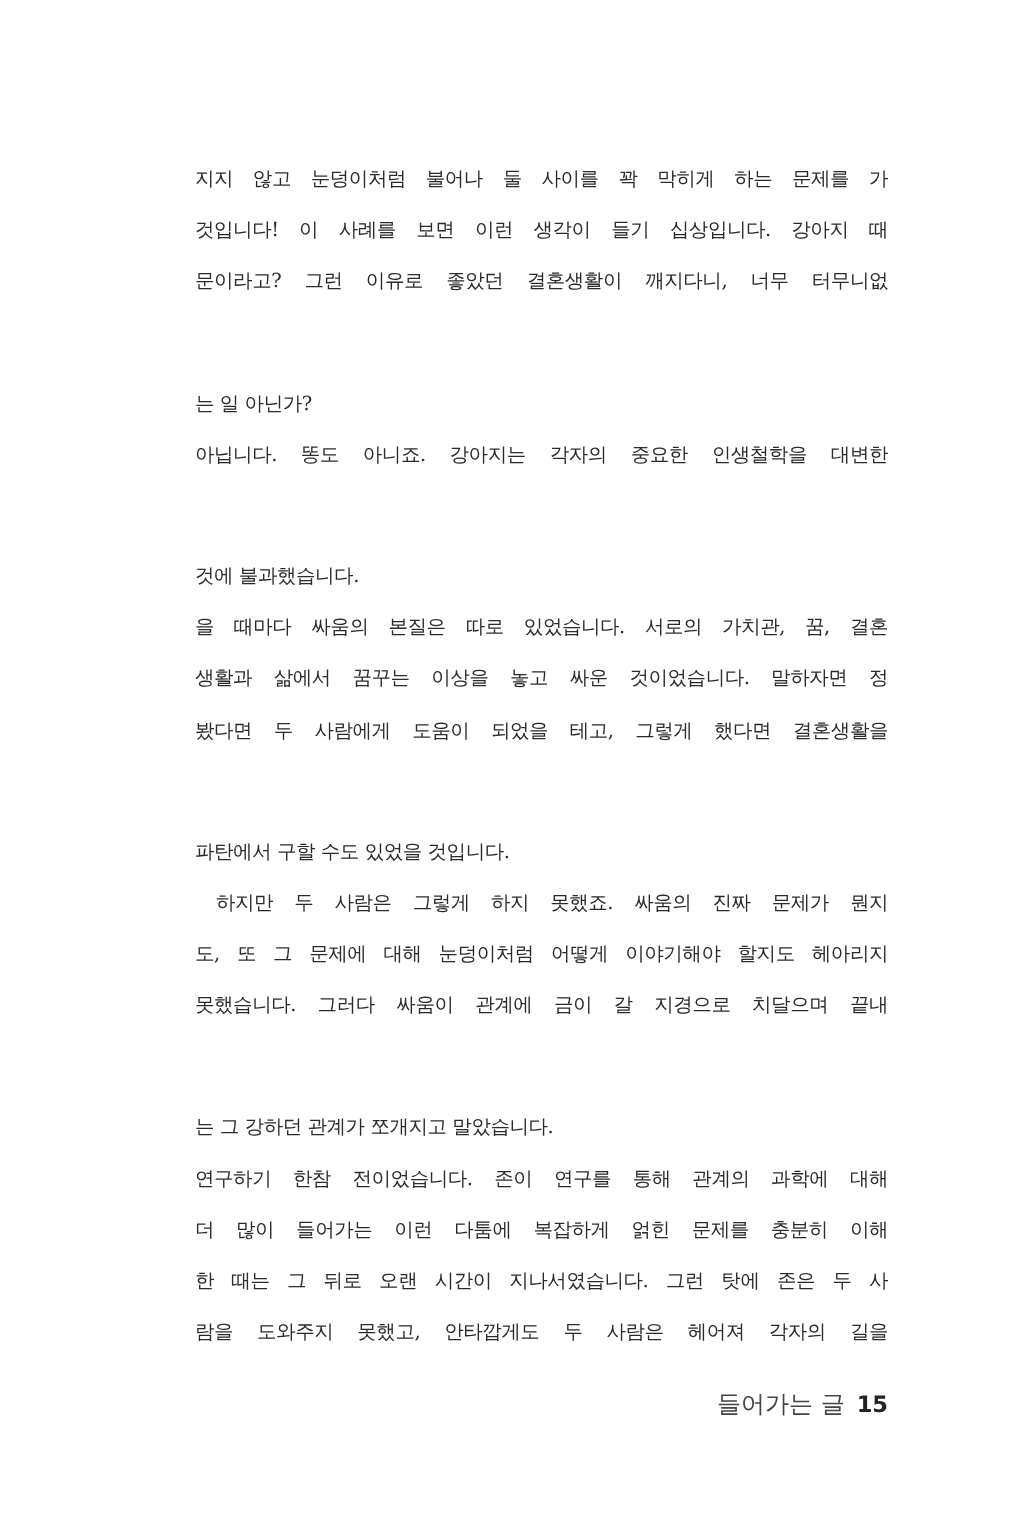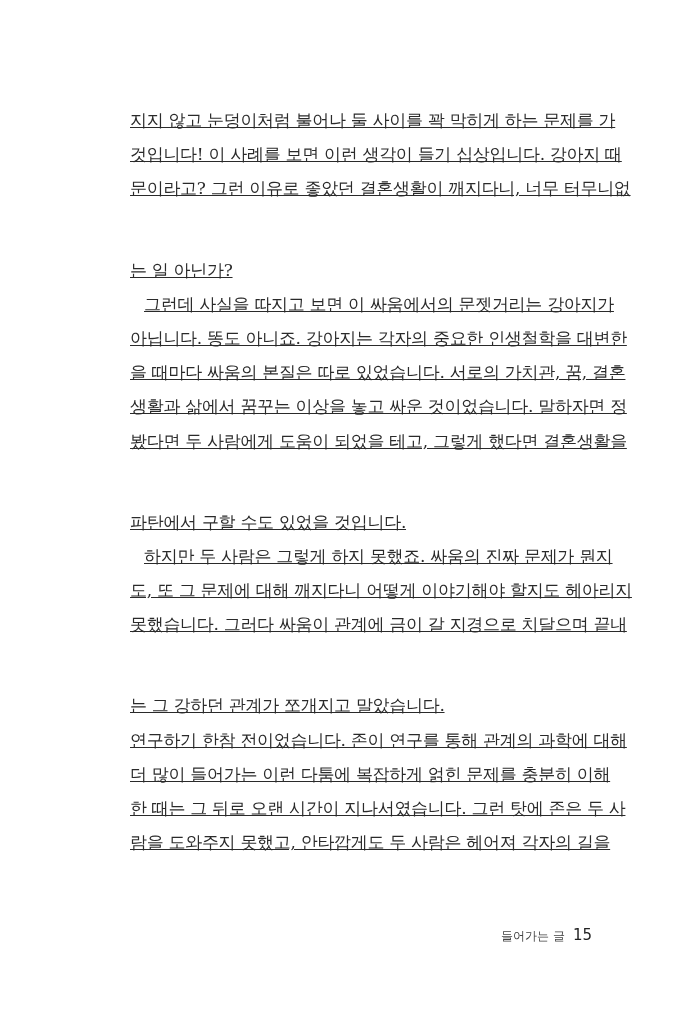--- a/index.html
+++ b/index.html
@@ -1,43 +1,43 @@
 <!DOCTYPE html>
 <html><head>
 <meta charset="utf-8">
 <style>
   html, body { margin: 0; padding: 0; background: #ffffff; }
   body { width: 684px; height: 1024px; position: relative; overflow: hidden;
          font-family: "DejaVu Serif", "Liberation Serif", serif; color: #2a2a2a; }
   .page { position: absolute; left: 130px; top: 103px; width: 462px; }
-  .line { height: 34.2px; line-height: 34.2px; font-size: 17px; white-space: nowrap;
-          text-align: justify; text-align-last: justify; letter-spacing: -0.3px; text-decoration: underline; }
+  .line { height: 34.2px; line-height: 34.2px; font-size: 13px; white-space: nowrap;
+          text-align: justify; text-align-last: justify; letter-spacing: -0.3px; }
   .line.last { text-align-last: left; margin-top: 47px; }
   .line.indent { padding-left: 14px; }
   .footer { position: absolute; top: 926px; right: 92px; font-family: "DejaVu Sans", "Liberation Sans", sans-serif;
             color: #333; display: flex; align-items: baseline; gap: 8px; }
-  .footer .sec { font-size: 12px; color: #444; }
-  .footer .num { font-size: 15px; font-weight: normal; color: #222; }
+  .footer .sec { font-size: 16px; color: #444; }
+  .footer .num { font-size: 15px; font-weight: bold; color: #222; }
 </style>
 </head>
 <body>
 
 <div class="page">
   <div class="line">지지 않고 눈덩이처럼 불어나 둘 사이를 꽉 막히게 하는 문제를 가</div>
   <div class="line">것입니다! 이 사례를 보면 이런 생각이 들기 십상입니다. 강아지 때</div>
   <div class="line">문이라고? 그런 이유로 좋았던 결혼생활이 깨지다니, 너무 터무니없</div>
   <div class="line last">는 일 아닌가?</div>
-  <div class="line indent">그런데 사실을 따지고 보면 이 싸움에서의 문젯거리는 강아지가</div>
   <div class="line">아닙니다. 똥도 아니죠. 강아지는 각자의 중요한 인생철학을 대변한</div>
+  <div class="line last">것에 불과했습니다.</div>
   <div class="line">을 때마다 싸움의 본질은 따로 있었습니다. 서로의 가치관, 꿈, 결혼</div>
   <div class="line">생활과 삶에서 꿈꾸는 이상을 놓고 싸운 것이었습니다. 말하자면 정</div>
   <div class="line">봤다면 두 사람에게 도움이 되었을 테고, 그렇게 했다면 결혼생활을</div>
   <div class="line last">파탄에서 구할 수도 있었을 것입니다.</div>
   <div class="line indent">하지만 두 사람은 그렇게 하지 못했죠. 싸움의 진짜 문제가 뭔지</div>
-  <div class="line">도, 또 그 문제에 대해 깨지다니 어떻게 이야기해야 할지도 헤아리지</div>
+  <div class="line">도, 또 그 문제에 대해 눈덩이처럼 어떻게 이야기해야 할지도 헤아리지</div>
   <div class="line">못했습니다. 그러다 싸움이 관계에 금이 갈 지경으로 치달으며 끝내</div>
   <div class="line last">는 그 강하던 관계가 쪼개지고 말았습니다.</div>
   <div class="line">연구하기 한참 전이었습니다. 존이 연구를 통해 관계의 과학에 대해</div>
   <div class="line">더 많이 들어가는 이런 다툼에 복잡하게 얽힌 문제를 충분히 이해</div>
   <div class="line">한 때는 그 뒤로 오랜 시간이 지나서였습니다. 그런 탓에 존은 두 사</div>
   <div class="line">람을 도와주지 못했고, 안타깝게도 두 사람은 헤어져 각자의 길을</div>
 </div>
 
 <div class="footer">
   <span class="sec">들어가는 글</span>

